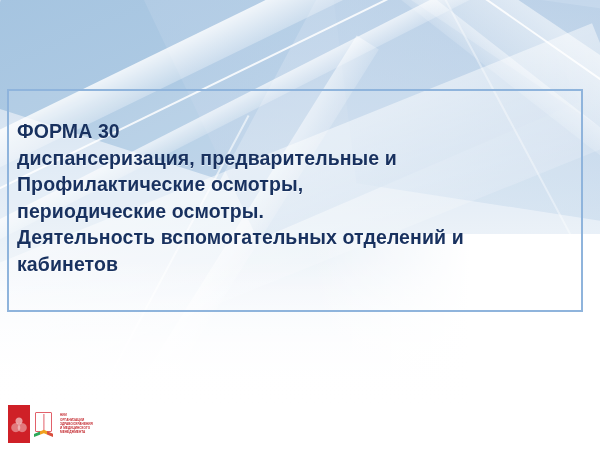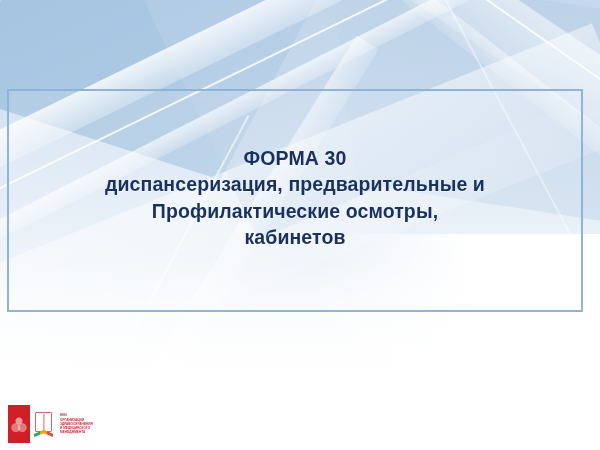--- a/index.html
+++ b/index.html
@@ -192,21 +192,21 @@
 
   .title-block {
     position: absolute;
     left: 7px;
     top: 89px;
     width: 576px;
     height: 223px;
     box-sizing: border-box;
     display: flex;
     flex-direction: column;
-    align-items: center;
+    align-items: flex-start;
     justify-content: center;
     padding: 4px 10px 10px;
   }
 
   .title-line {
     color: #18315f;
     font-size: 19.5px;
     font-weight: bold;
     line-height: 26.5px;
     text-align: center;
@@ -335,20 +335,22 @@
     <div class="bg-fade-bottom"></div>
     <div class="bg-fade-right"></div>
   </div>
 
   <div class="title-frame"></div>
 
   <div class="title-block">
     <div class="title-line">ФОРМА 30</div>
     <div class="title-line">диспансеризация, предварительные и</div>
     <div class="title-line">Профилактические осмотры,</div>
+    <div class="title-line">периодические осмотры.</div>
+    <div class="title-line">Деятельность вспомогательных отделений и</div>
     <div class="title-line">кабинетов</div>
   </div>
 
   <div class="footer-logo">
     <div class="logo-flag"></div>
     <div class="logo-mark">
       <div class="logo-book"></div>
       <div class="logo-ribbon"></div>
     </div>
     <div class="logo-text">

